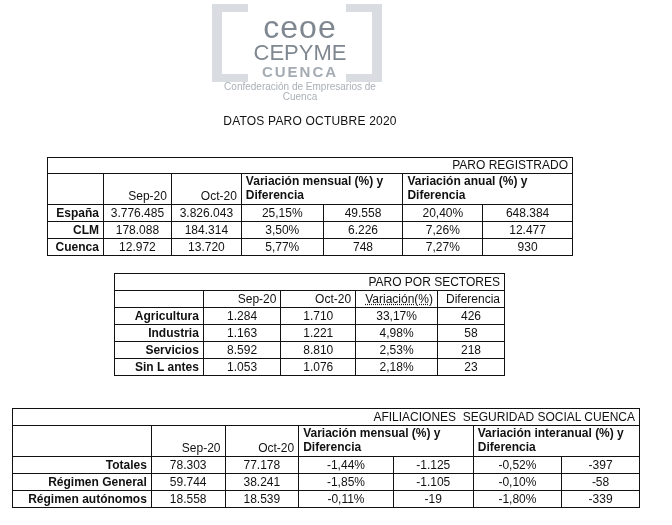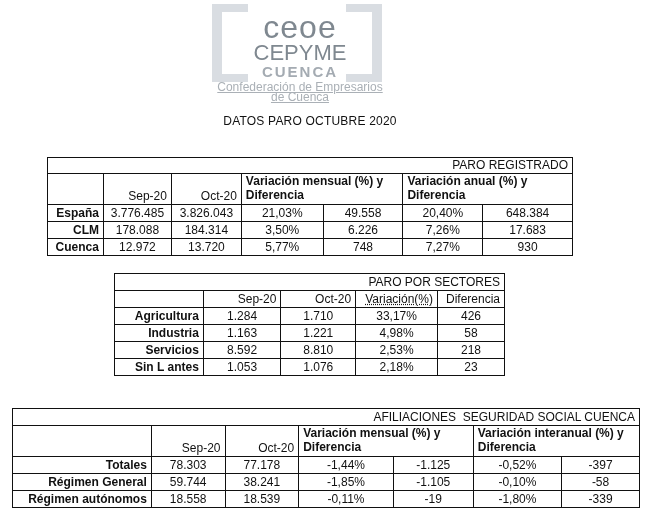--- a/index.html
+++ b/index.html
@@ -29,21 +29,21 @@
 <div class="logo">
   <div class="brk" style="left:0;top:0;width:10px;height:78px;"></div>
   <div class="brk" style="left:0;top:0;width:36px;height:8px;"></div>
   <div class="brk" style="left:0;top:70px;width:36px;height:8px;"></div>
   <div class="brk" style="left:160px;top:0;width:10px;height:78px;"></div>
   <div class="brk" style="left:134px;top:0;width:36px;height:8px;"></div>
   <div class="brk" style="left:134px;top:70px;width:36px;height:8px;"></div>
   <div class="word" style="top:38px;font-size:22px;line-height:22px;">CEPYME</div>
   <div class="word" style="top:8px;font-size:32px;line-height:30px;letter-spacing:1px;">ceoe</div>
   <div class="word" style="top:60px;font-size:15px;line-height:15px;font-weight:bold;letter-spacing:2px;color:#a4abb2;">CUENCA</div>
-  <div class="word" style="top:78px;font-size:12px;line-height:10px;color:#aab0b6;text-decoration:underline;">Confederación de Empresarios de Cuenca</div>
+  <div class="word" style="top:78px;font-size:10px;line-height:10px;color:#aab0b6;">Confederación de Empresarios de Cuenca</div>
 </div>
 
 <div class="title">DATOS PARO OCTUBRE 2020</div>
 
 <table id="t1">
   <colgroup>
     <col style="width:56px">
       <col style="width:68px">
       <col style="width:70px">
     <col style="width:82px">
@@ -59,33 +59,33 @@
     <td style="height:30px;"></td>
     <td class="hdr tl">Sep-20</td>
     <td class="hdr tl">Oct-20</td>
     <td colspan="2" class="wrap">Variación mensual (%) y Diferencia</td>
     <td colspan="2" class="wrap">Variación anual (%) y Diferencia</td>
   </tr>
   <tr>
     <td class="b c">España</td>
     <td class="c">3.776.485</td>
     <td class="c">3.826.043</td>
-    <td class="c">21,03%</td>
+    <td class="c">25,15%</td>
     <td class="c">49.558</td>
     <td class="c">20,40%</td>
     <td class="c">648.384</td>
   </tr>
   <tr>
     <td class="b c">CLM</td>
     <td class="c">178.088</td>
     <td class="c">184.314</td>
     <td class="c">3,50%</td>
     <td class="c">6.226</td>
     <td class="c">7,26%</td>
-    <td class="c">17.683</td>
+    <td class="c">12.477</td>
   </tr>
   <tr>
     <td class="b c">Cuenca</td>
     <td class="c">12.972</td>
     <td class="c">13.720</td>
     <td class="c">5,77%</td>
     <td class="c">748</td>
     <td class="c">7,27%</td>
     <td class="c">930</td>
   </tr>

